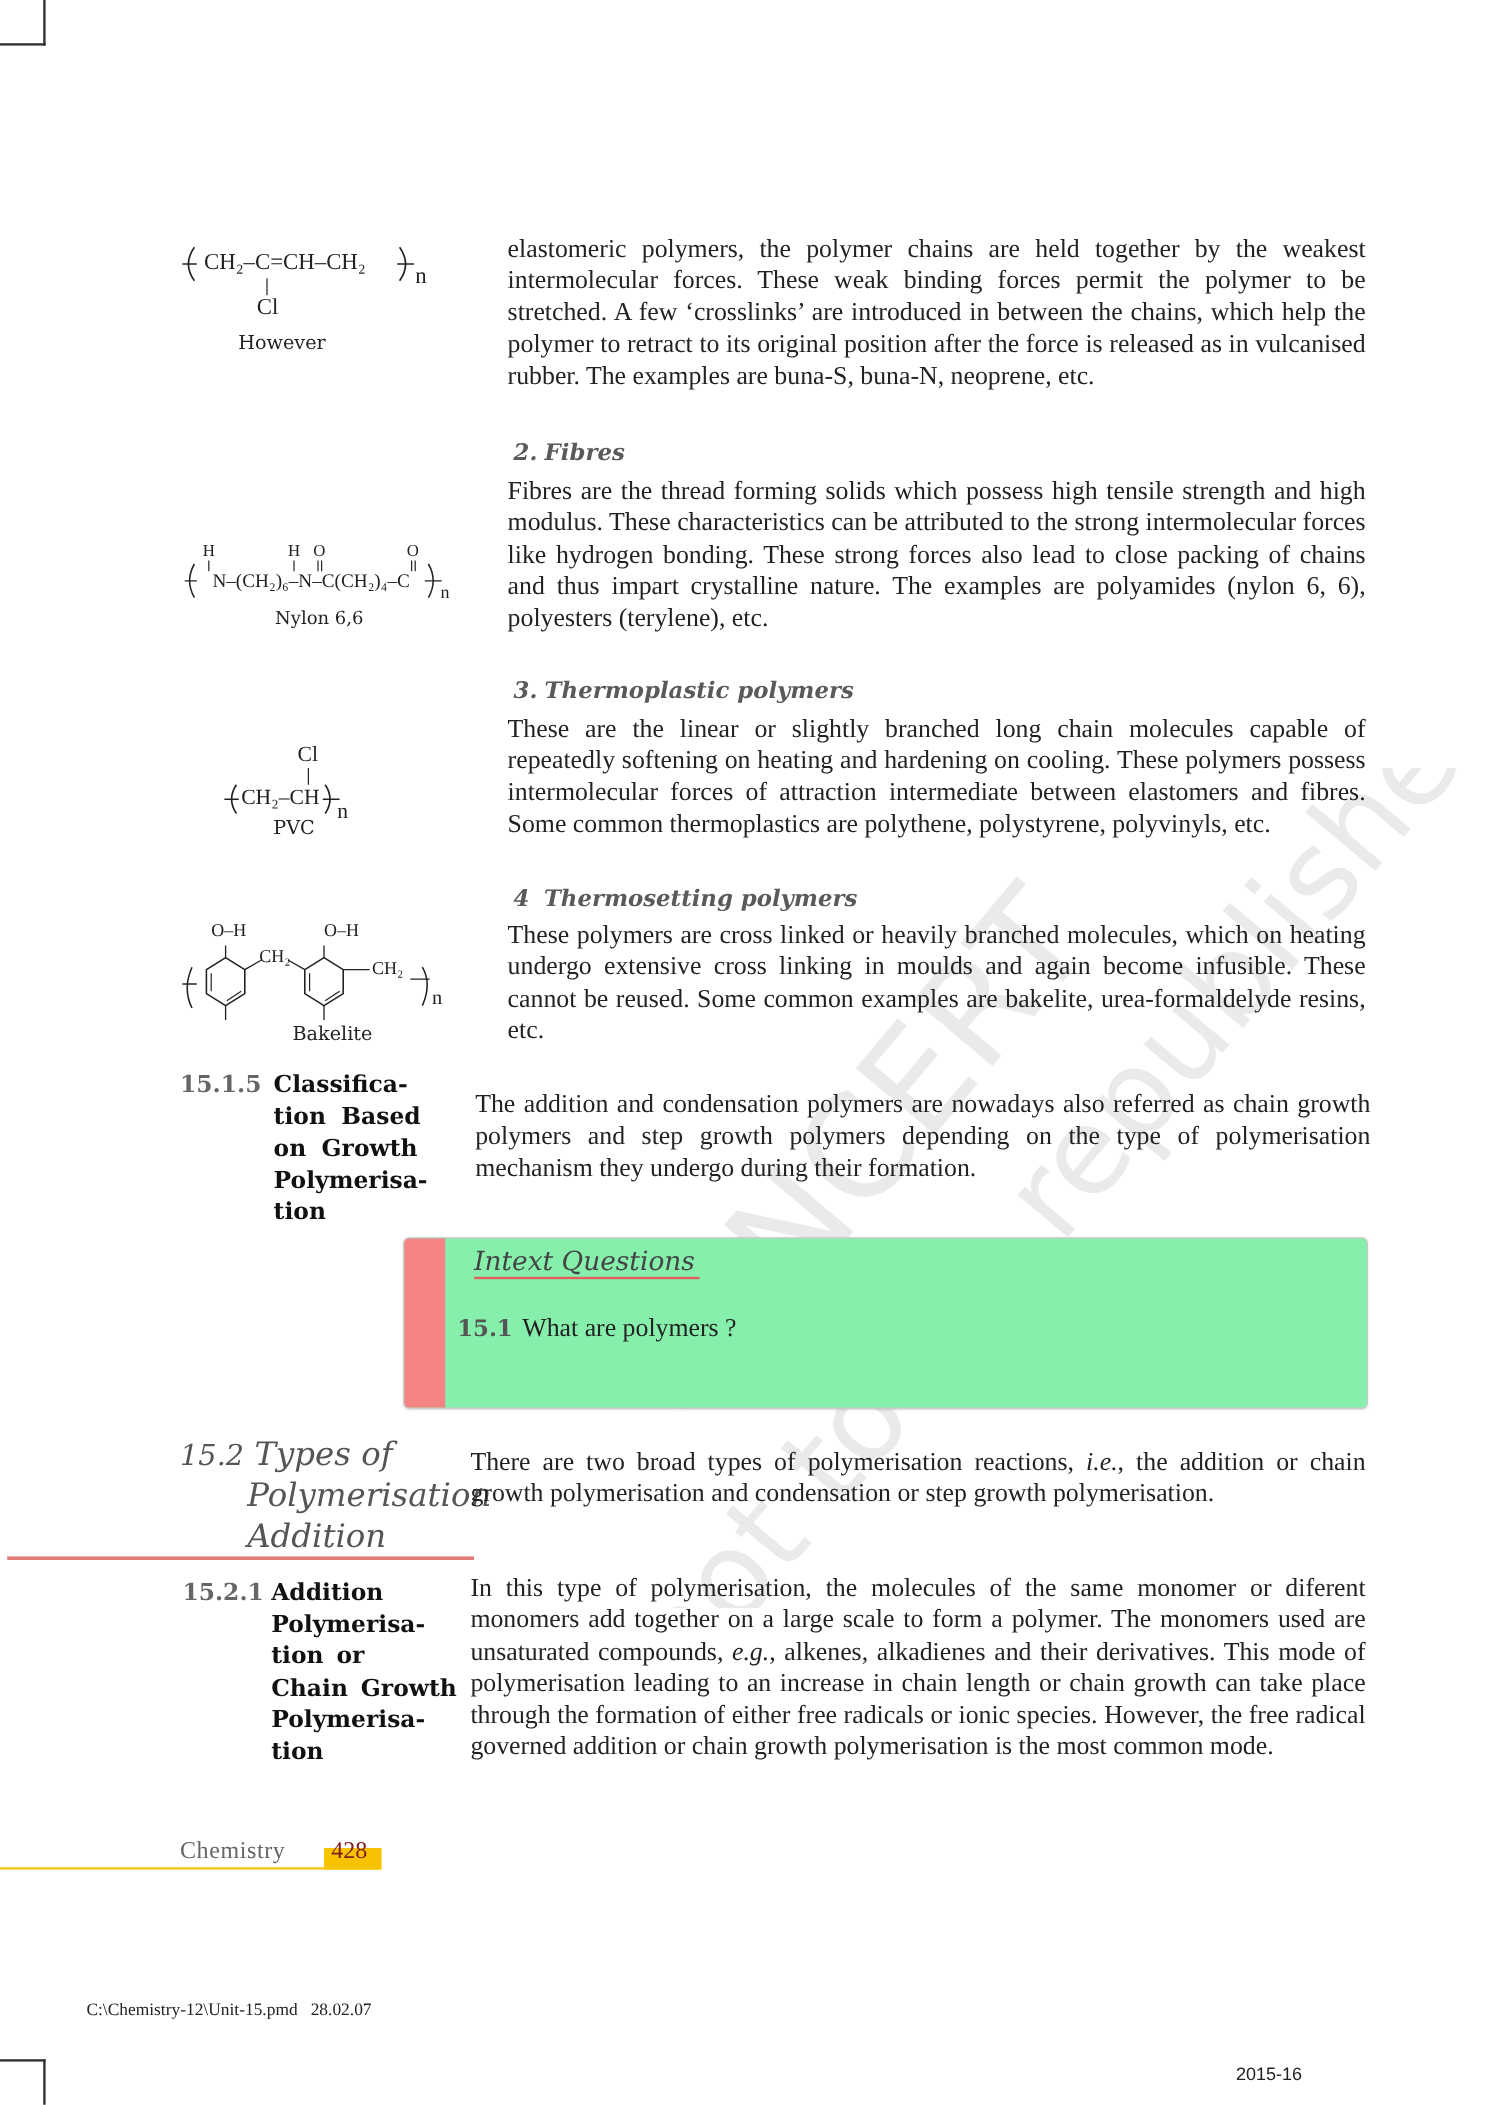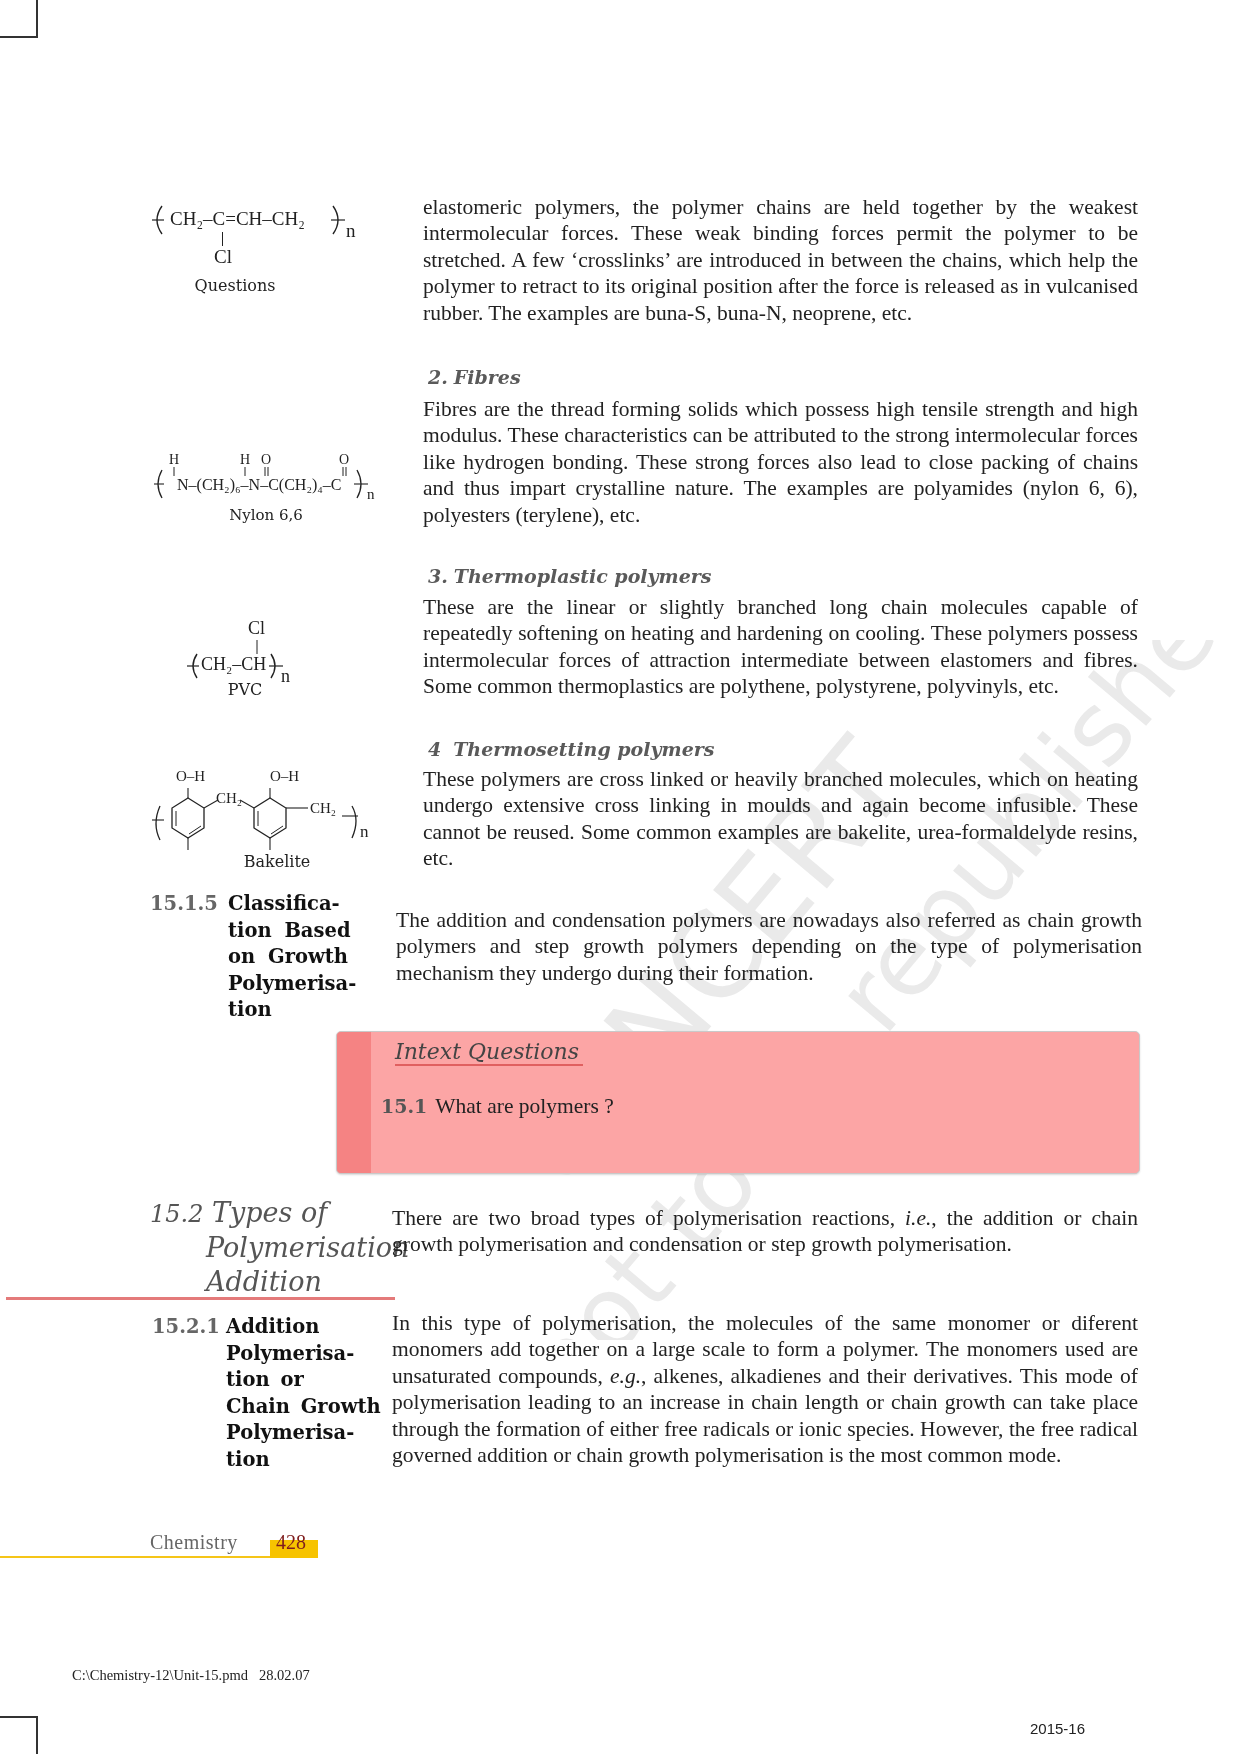--- a/index.html
+++ b/index.html
@@ -14,21 +14,21 @@
   .sub-head { font-family:"DejaVu Serif", serif; font-weight:bold; font-style:italic; font-size:19px; color:#5a5a5a;margin-left:36px; }
   .sub-head .num { margin-right:6px; }
 
   .formula { font-family:"Liberation Serif", "DejaVu Serif", serif; color:#222; }
   .caption { font-family:"DejaVu Serif", serif; font-size:16px; color:#222; text-align:center; }
 
   .sec-head { font-family:"DejaVu Serif", serif; font-weight:bold; font-size:19.5px; line-height:26.5px; color:#111; }
   .sec-head .num { color:#666; }
   .script-head { font-family:"DejaVu Serif", serif; font-style:italic; font-size:27px; line-height:34px; color:#555; }
 
-  .intext { left:336px; top:1031px; width:802px; height:141px; border:1.5px solid #c9c9c9; border-radius:5px; background:#fca5a5; box-shadow:0 1px 2px rgba(0,0,0,0.15); }
+  .intext { left:336px; top:1031px; width:802px; height:141px; border:1.5px solid #c9c9c9; border-radius:5px; background:#86efac; box-shadow:0 1px 2px rgba(0,0,0,0.15); }
   .intext .bar { position:absolute; left:0; top:0; width:34px; height:100%; background:#f58383; border-radius:4px 0 0 4px; }
   .intext .title { position:absolute; left:58px; top:7px; font-family:"DejaVu Serif", serif; font-style:italic; font-size:22px; color:#444;
                    border-bottom:2px solid #e06060; padding-right:4px; }
   .intext .q { position:absolute; left:44px; font-family:"Liberation Serif", serif; font-size:21.5px; color:#222; }
   .intext .q .qn { font-family:"DejaVu Serif", serif; font-weight:bold; color:#555; font-size:19px; margin-right:8px;text-align:center; }
 
   .rule-red { left:6px; top:1297px; width:389px; height:3px; background:#e47a7a; }
   .footer-line { left:0; top:1556px; width:316px; height:2px; background:#f5c518; }
   .page-box { left:270px; top:1540px; width:48px; height:18px; background:#f7c300; }
   .footer-title { left:150px; top:1531px; font-family:"Liberation Serif", serif; font-size:20px; color:#666; letter-spacing:0.5px; }
@@ -56,21 +56,21 @@
     <path d="M12 4 Q2 18 12 32" stroke="#222" stroke-width="1.4" fill="none"></path>
     <line x1="2" y1="18" x2="14" y2="18" stroke="#222" stroke-width="1.2"></line>
     <path d="M183 4 Q193 18 183 32" stroke="#222" stroke-width="1.4" fill="none"></path>
     <line x1="181" y1="18" x2="195" y2="18" stroke="#222" stroke-width="1.2"></line>
   </svg>
   <span class="abs" style="left:20px; top:6px; font-size:19px;">CH₂–C=CH–CH₂</span>
   <span class="abs" style="left:196px; top:18px; font-size:19px;">n</span>
   <div class="abs" style="left:72px; top:30px; width:1px; height:14px; background:#222;"></div>
   <span class="abs" style="left:64px; top:44px; font-size:19px;">Cl</span>
 </div>
-<div class="abs caption" style="left:160px; top:276px; width:150px;">Questions</div>
+<div class="abs caption" style="left:160px; top:276px; width:150px;">However</div>
 
 <div class="abs formula" style="left:148px; top:452px; width:240px; height:60px;">
   <svg width="240" height="60" style="position:absolute; left:0; top:0;">
     <path d="M14 18 Q6 32 14 46" stroke="#222" stroke-width="1.3" fill="none"></path>
     <line x1="6" y1="32" x2="16" y2="32" stroke="#222" stroke-width="1.1"></line>
     <path d="M209 18 Q217 32 209 46" stroke="#222" stroke-width="1.3" fill="none"></path>
     <line x1="206" y1="32" x2="220" y2="32" stroke="#222" stroke-width="1.1"></line>
     <line x1="26" y1="15" x2="26" y2="24" stroke="#222" stroke-width="1"></line>
     <line x1="97" y1="15" x2="97" y2="24" stroke="#222" stroke-width="1"></line>
     <line x1="117" y1="15" x2="117" y2="24" stroke="#222" stroke-width="1"></line>

